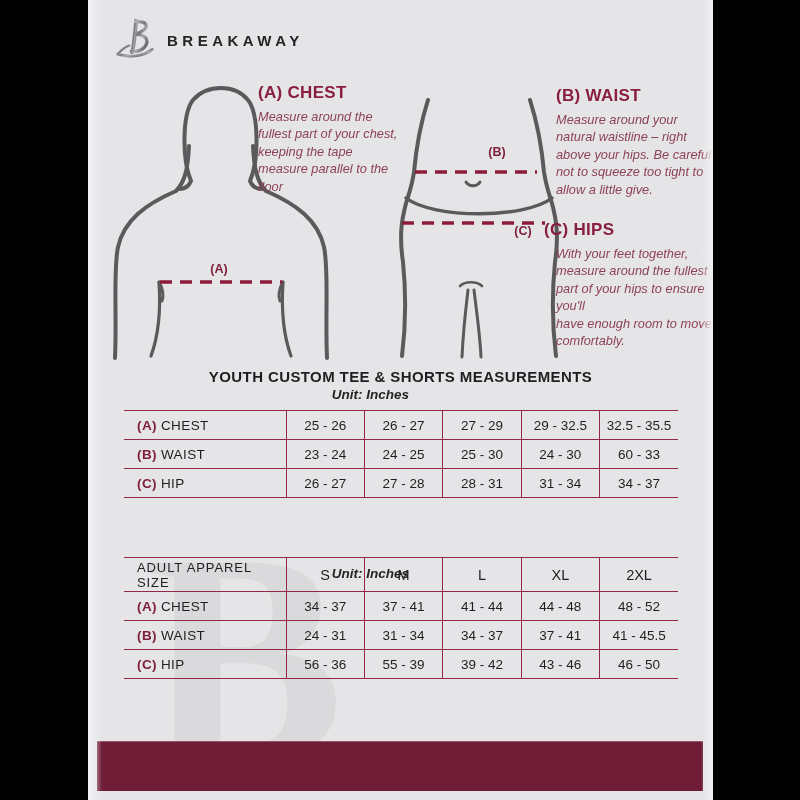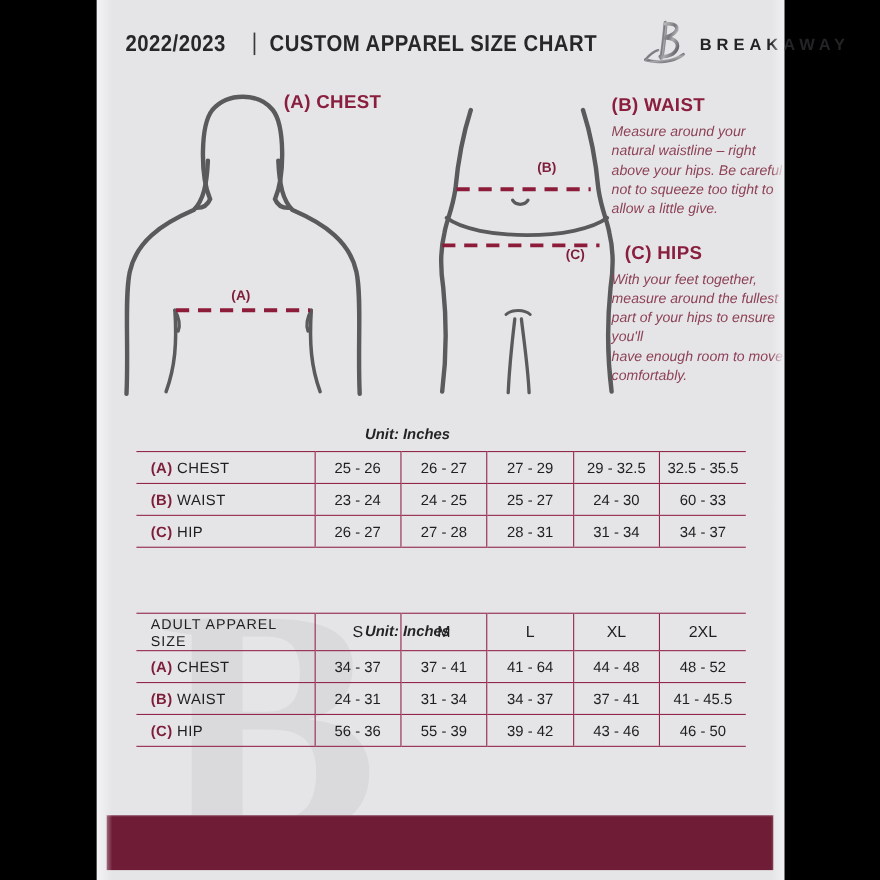--- a/index.html
+++ b/index.html
@@ -75,25 +75,20 @@
 </style>
 </head>
 <body>
 
 <div class="canvas">
   <div class="page">
 
     <div class="watermark">B</div>
 
     <div class="masthead">
-      <div class="mast-left">
-        <span class="cond">2022/2023</span>
-        <span class="mast-divider">|</span>
-        <span class="cond">CUSTOM APPAREL SIZE CHART</span>
-      </div>
       <div class="brand">
         <span>
           <svg width="44" height="42" viewBox="0 0 46 42">
             <defs>
               <linearGradient id="metal" x1="0" y1="0" x2="1" y2="1">
                 <stop offset="0" stop-color="#cfcfd3"></stop>
                 <stop offset="0.45" stop-color="#77777d"></stop>
                 <stop offset="0.6" stop-color="#ababaf"></stop>
                 <stop offset="1" stop-color="#505055"></stop>
               </linearGradient>
@@ -137,28 +132,30 @@
         <line x1="327" y1="102" x2="449" y2="102"></line>
         <line x1="314" y1="153" x2="457" y2="153"></line>
       </g>
     </svg>
 
     <span class="marker-label" style="left:131px;top:262px;">(A)</span>
     <span class="marker-label" style="left:409px;top:145px;">(B)</span>
     <span class="marker-label" style="left:435px;top:224px;">(C)</span>
 
     <div class="instr-head" style="left:170px;top:83px;">(A) CHEST</div>
+    <div class="instr-body" style="left:170px;top:108px;width:140px;">Measure around the fullest part of your chest, keeping the tape measure parallel to the floor</div>
 
     <div class="instr-head" style="left:468px;top:86px;">(B) WAIST</div>
     <div class="instr-body" style="left:468px;top:111px;width:158px;">Measure around your natural waistline – right above your hips. Be careful not to squeeze too tight to allow a little give.</div>
 
-    <div class="instr-head" style="left:480px;top:220px;">(C) HIPS</div>
+    <div class="instr-head" style="left:456px;top:220px;">(C) HIPS</div>
     <div class="instr-body" style="left:468px;top:245px;width:172px;">With your feet together, measure around the fullest part of your hips to ensure you'll
 have enough room to move comfortably.</div>
 
+    <div class="section-title" style="top:368px;">YOUTH CUSTOM TEE &amp; SHORTS MEASUREMENTS</div>
     <div class="unit-label" style="top:387px;">Unit: Inches</div>
 
     <table class="size-table" style="top:410px;">
       <colgroup>
           <col class="c0">
           <col>
           <col>
           <col>
           <col>
           <col>
@@ -173,21 +170,21 @@
         <td>27 - 29</td>
         <td>29 - 32.5</td>
         <td>32.5 - 35.5</td>
       </tr>
       <tr>
         <td class="row-label">
           <span class="row-marker">(B)</span><span>WAIST</span>
         </td>
         <td>23 - 24</td>
         <td>24 - 25</td>
-        <td>25 - 27</td>
+        <td>25 - 30</td>
         <td>24 - 30</td>
         <td>60 - 33</td>
       </tr>
       <tr>
         <td class="row-label">
           <span class="row-marker">(C)</span><span>HIP</span>
         </td>
         <td>26 - 27</td>
         <td>27 - 28</td>
         <td>28 - 31</td>
@@ -216,21 +213,21 @@
         <th class="col-head">L</th>
         <th class="col-head">XL</th>
         <th class="col-head">2XL</th>
       </tr>
       <tr>
         <td class="row-label">
           <span class="row-marker">(A)</span><span>CHEST</span>
         </td>
         <td>34 - 37</td>
         <td>37 - 41</td>
-        <td>41 - 64</td>
+        <td>41 - 44</td>
         <td>44 - 48</td>
         <td>48 - 52</td>
       </tr>
       <tr>
         <td class="row-label">
           <span class="row-marker">(B)</span><span>WAIST</span>
         </td>
         <td>24 - 31</td>
         <td>31 - 34</td>
         <td>34 - 37</td>

